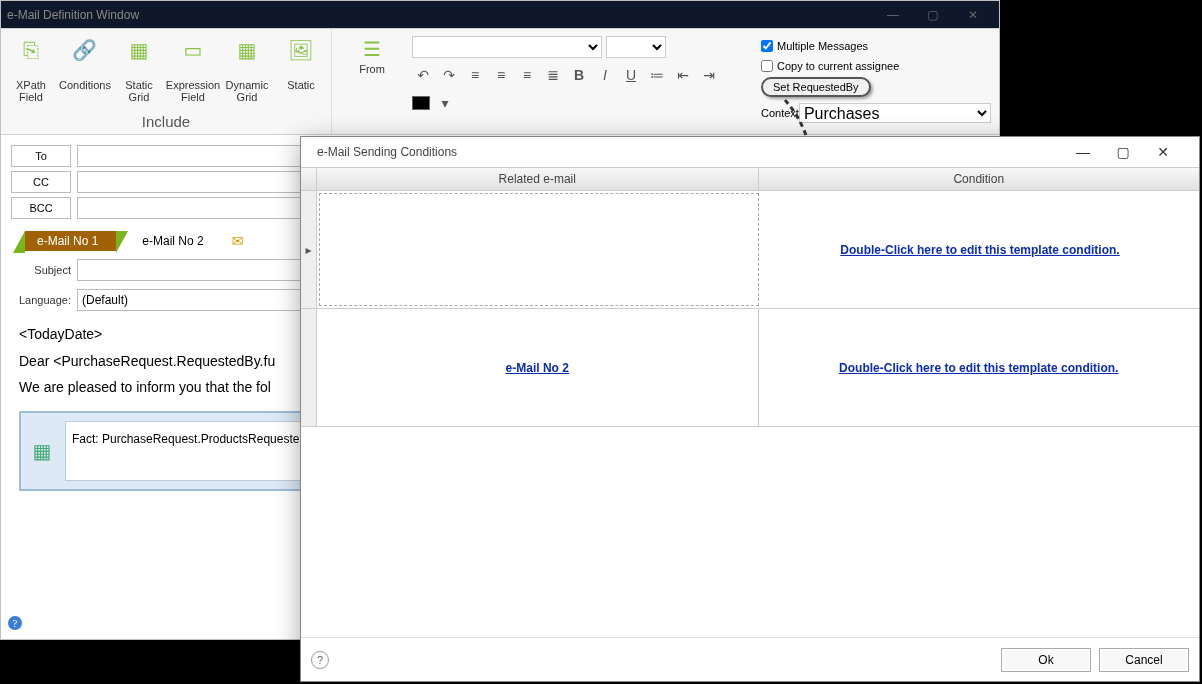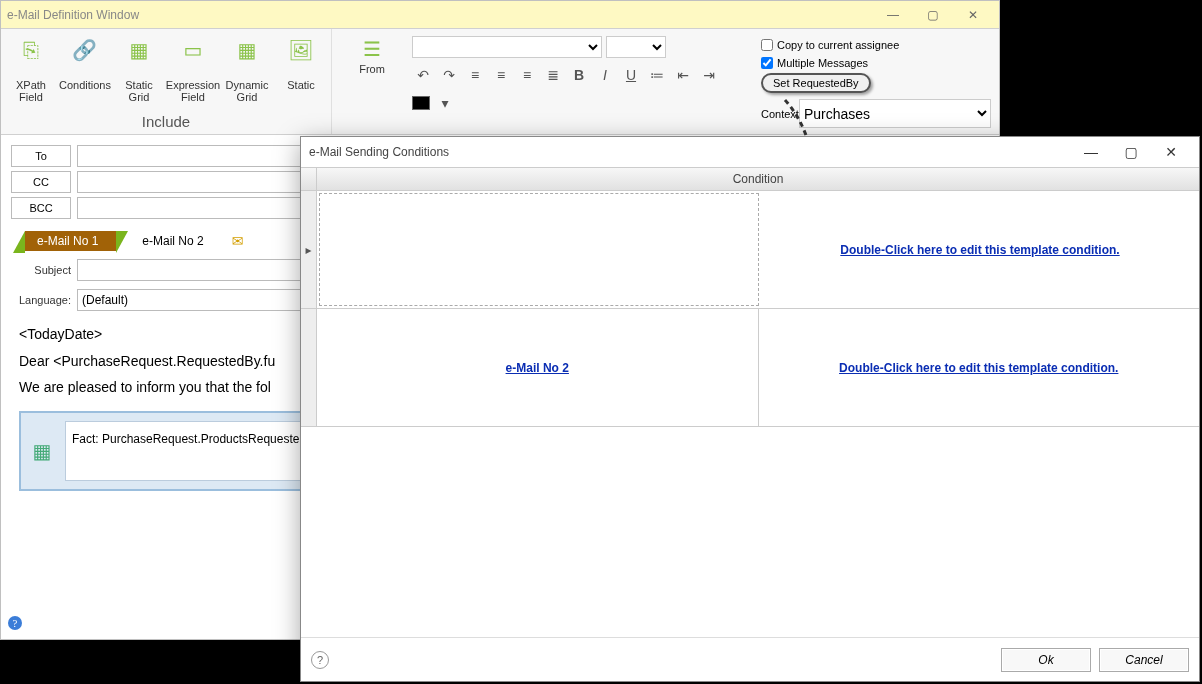--- a/index.html
+++ b/index.html
@@ -15,21 +15,21 @@
 .main-window {
   position: absolute;
   left: 0; top: 0;
   width: 1000px;
   height: 640px;
   background: #fff;
   border: 1px solid #c0c0c0;
 }
 .titlebar {
   height: 28px;
-  background: #fef9c3;
+  background: #0f172a;
   border-bottom: 1px solid #d0d0d0;
   display: flex;
   align-items: center;
   padding: 0 6px;
   color: #888;
 }
 .titlebar .title { flex: 1; font-size: 12px; }
 .titlebar .win-btn {
   width: 40px; height: 24px;
   display: flex; align-items: center; justify-content: center;
@@ -97,21 +97,21 @@
 .set-cond-btn {
   border: 2px solid #555;
   border-radius: 12px;
   padding: 2px 10px;
   background: #f0f0f0;
   box-shadow: 2px 2px 3px rgba(0,0,0,0.35);
   display:inline-block;
   font-size:11px;
 }
 .ctx-row { display:flex; align-items:center; margin-top:4px; }
-.ctx-row select { height:29px; border:1px solid #ccc; background:#fff; flex:1; font-size:14px; }
+.ctx-row select { height:20px; border:1px solid #ccc; background:#fff; flex:1; font-size:16px; }
 .form-area { padding: 10px 10px 4px 10px; }
 .addr-row { display:flex; align-items:center; gap:6px; margin-bottom:4px; }
 .addr-lbl { width:60px; height:22px; border:1px solid #bbb; background:#fff; display:flex; align-items:center; justify-content:center; font-size:11px; }
 .addr-input { flex:1; height:22px; border:1px solid #bbb; background:#fff; }
 .tabbar { display:flex; align-items:center; margin-top:12px; margin-bottom:6px;}
 .tab { padding:3px 18px 3px 12px; font-size:12px; position:relative; }
 .tab.active { background:#a16207; color:#fff; }
 .tab.active::before { content:""; position:absolute; left:-12px; top:0; border-top:22px solid transparent; border-right:12px solid #7ab51d; }
 .tab.active::after { content:""; position:absolute; right:-12px; top:0; border-bottom:22px solid transparent; border-left:12px solid #7ab51d; }
 .tab-icon { margin-left:10px; color:#d39e00; font-size:14px; }
@@ -131,42 +131,42 @@
 }
 .dialog {
   position:absolute;
   left:300px; top:136px;
   width:900px; height:546px;
   background:#fff;
   border:1px solid #888;
   box-shadow: 0 6px 24px rgba(0,0,0,0.35);
   display:flex; flex-direction:column;
 }
-.dlg-title { height:30px; display:flex; align-items:center; padding:0 8px; font-size:12px; color:#444; }
+.dlg-title { height:30px; display:flex; align-items:center; padding:0 16px; font-size:12px; color:#444; }
 .dlg-title .spacer { flex:1; }
 .dlg-title .win-btn { width:40px; height:24px; display:flex; align-items:center; justify-content:center; color:#333; font-size:14px; }
 .dlg-grid-head {
   height:24px;
   background: linear-gradient(#f7f7f7,#e1e1e1);
   border-top:1px solid #ccc; border-bottom:1px solid #ccc;
   display:flex;
 }
 .dlg-col-head { flex:1; display:flex; align-items:center; justify-content:center; font-size:12px; color:#444; border-right:1px solid #ccc; }
 .dlg-col-head:last-child{ border-right:none; }
 .dlg-body { flex:1; position:relative; overflow:auto; }
 .dlg-row { display:flex; height:118px; border-bottom:1px solid #ccc; }
 .dlg-row-indicator { width:16px; background:#eee; border-right:1px solid #ccc; display:flex; align-items:center; justify-content:center; color:#555;}
 .dlg-cell { flex:1; border-right:1px solid #ccc; display:flex; align-items:center; justify-content:center; font-size:12px; }
 .dlg-cell:last-child{ border-right:none; }
 .dlg-cell a { color:#0a2db3; font-weight:bold; text-decoration:underline; }
 .dlg-cell.blank { border:1px dashed #aaa; margin:2px; }
 .dlg-footer { height:44px; border-top:1px solid #ddd; display:flex; align-items:center; padding:0 10px; gap:8px; }
 .dlg-footer .help { width:18px; height:18px; border:1px solid #999; border-radius:50%; display:flex; align-items:center; justify-content:center; font-size:11px; color:#666; }
 .dlg-footer .spacer { flex:1; }
-.dlg-btn { width:90px; height:24px; border:1px solid #aaa; background:#f8f8f8; font-size:12px; display:flex; align-items:center; justify-content:center; box-shadow: inset 0 0 0 1px #fff; font-style: italic; }
+.dlg-btn { width:90px; height:24px; border:1px solid #aaa; background:#f8f8f8; font-size:12px; display:flex; align-items:center; justify-content:center; box-shadow: inset 0 0 0 1px #fff; }
 </style>
 </head>
 <body>
 
 <div class="main-window">
   <div class="titlebar">
     <span class="title">e-Mail Definition Window</span>
     <div class="win-btn">—</div>
     <div class="win-btn">▢</div>
     <div class="win-btn">✕</div>
@@ -233,26 +233,26 @@
           <div class="fmt-btn">⇥</div>
         </div>
         <div class="fmt-row">
           <div class="clr-swatch"></div>
           <div class="fmt-btn">▾</div>
         </div>
       </div>
 
       <div class="right-opts">
         <label class="opt-row">
+          <input type="checkbox" checked="" style="">
+          <span>Multiple Messages</span>
+        </label>
+        <label class="opt-row">
           <input type="checkbox" style="">
           <span>Copy to current assignee</span>
-        </label>
-        <label class="opt-row">
-          <input type="checkbox" checked="" style="">
-          <span>Multiple Messages</span>
         </label>
         <div>
           <span class="set-cond-btn">Set RequestedBy</span>
         </div>
         <div class="ctx-row">
           <span>Context</span>
           <select>
             <option>Purchases</option>
           </select>
         </div>
@@ -324,20 +324,21 @@
 <div class="dialog">
   <div class="dlg-title">
     <span>e-Mail Sending Conditions</span>
     <span class="spacer"></span>
     <div class="win-btn">—</div>
     <div class="win-btn">▢</div>
     <div class="win-btn">✕</div>
   </div>
   <div class="dlg-grid-head">
     <div style="width:16px;border-right:1px solid #ccc"></div>
+    <div class="dlg-col-head">Related e-mail</div>
     <div class="dlg-col-head">Condition</div>
   </div>
   <div class="dlg-body">
     <div class="dlg-row">
       <div class="dlg-row-indicator">▸</div>
       <div class="dlg-cell blank"></div>
       <div class="dlg-cell">
         <a href="#">Double-Click here to edit this template condition.</a>
       </div>
     </div>

